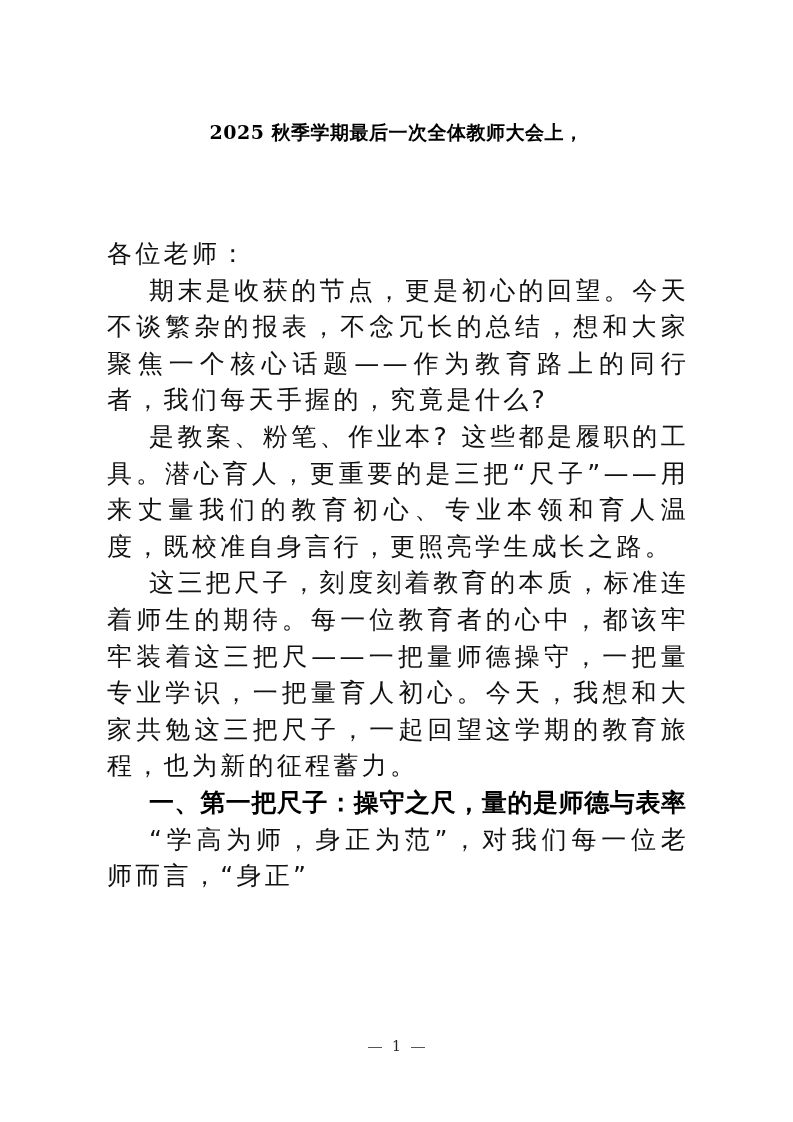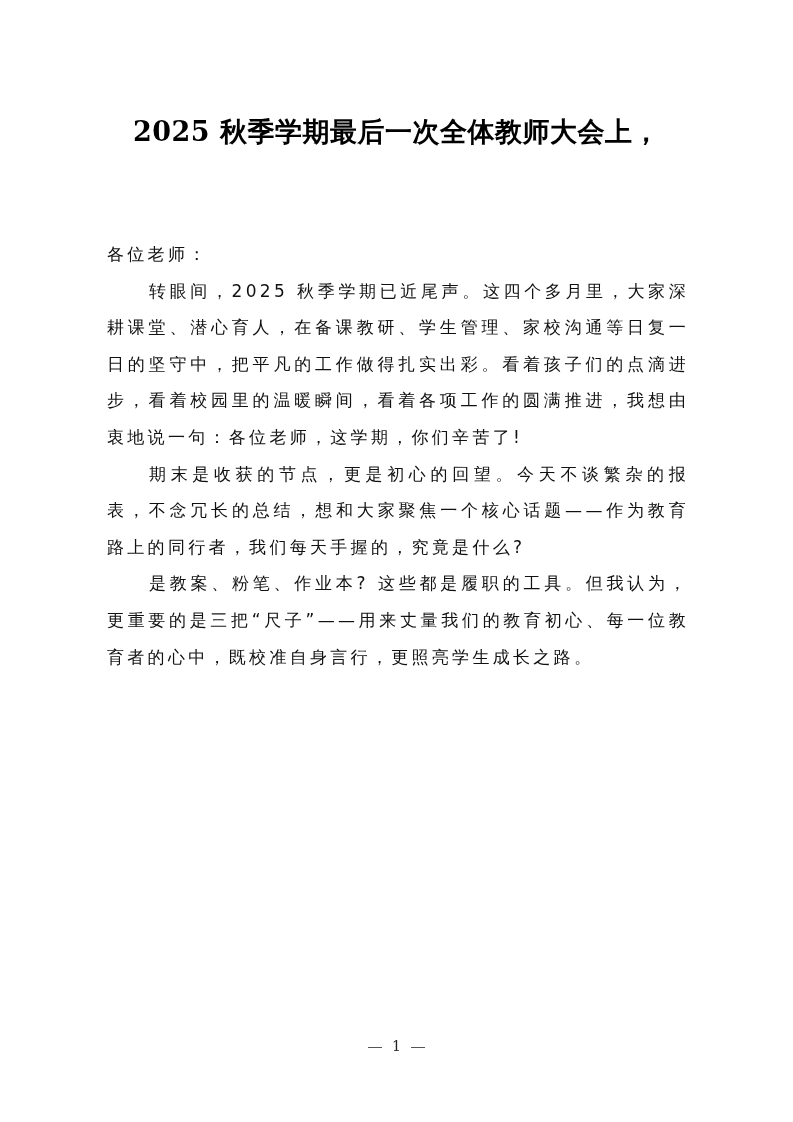--- a/index.html
+++ b/index.html
@@ -23,33 +23,33 @@
       background: #ffffff;
     }
     .title {
       position: absolute;
       left: 100px;
       width: 593px;
       top: 113px;
       text-align: center;
       font-family: "DejaVu Serif", "Liberation Serif", serif;
       font-weight: bold;
-      font-size: 27px;
+      font-size: 19px;
       line-height: 38px;
       letter-spacing: 0.5px;
       margin: 0;
     }
     .title .t-line { display: block; white-space: nowrap; }
     .body {
       position: absolute;
       left: 107px;
       top: 236px;
       width: 582px;
       font-family: "DejaVu Sans", "Liberation Sans", sans-serif;
-      font-size: 17px;
+      font-size: 25px;
       line-height: 36.6px;
       letter-spacing: 3.3px;
       text-align: justify;
       color: #111111;
     }
     .body p {
       margin: 0;
       padding: 0;
     }
     .indent { text-indent: 42px; }
@@ -83,23 +83,25 @@
 <body>
 
 <div class="page">
 
   <h1 class="title">
     <span class="t-line">2025 秋季学期最后一次全体教师大会上，</span>
   </h1>
 
   <div class="body">
     <p class="salutation">各位老师：</p>
-    <p class="indent">转眼间，2025 秋季学期已近尾声。这四个多月里，大家深耕课堂、潜心育人，在备课教研、学生管理、家校沟通等日复一日的坚守中，把平凡的工作做得扎实出彩。看着孩子们的点滴进步，看着校园里的温暖瞬间，看着各项工作的圆满推进，我想由衷地说一句：各位老师，这学期，你们辛苦了!</p>
     <p class="indent">期末是收获的节点，更是初心的回望。今天不谈繁杂的报表，不念冗长的总结，想和大家聚焦一个核心话题——作为教育路上的同行者，我们每天手握的，究竟是什么?</p>
-    <p class="indent">是教案、粉笔、作业本? 这些都是履职的工具。但我认为，更重要的是三把“尺子”——用来丈量我们的教育初心、每一位教育者的心中，既校准自身言行，更照亮学生成长之路。</p>
+    <p class="indent">是教案、粉笔、作业本? 这些都是履职的工具。潜心育人，更重要的是三把“尺子”——用来丈量我们的教育初心、专业本领和育人温度，既校准自身言行，更照亮学生成长之路。</p>
+    <p class="indent">这三把尺子，刻度刻着教育的本质，标准连着师生的期待。每一位教育者的心中，都该牢牢装着这三把尺——一把量师德操守，一把量专业学识，一把量育人初心。今天，我想和大家共勉这三把尺子，一起回望这学期的教育旅程，也为新的征程蓄力。</p>
+    <p class="heading">一、第一把尺子：操守之尺，量的是师德与表率</p>
+    <p class="indent">“学高为师，身正为范”，对我们每一位老师而言，“身正”</p>
   </div>
 
   <div class="footer">
     <span class="dash"></span>
     <span>1</span>
     <span class="dash"></span>
   </div>
 
 </div>
 

